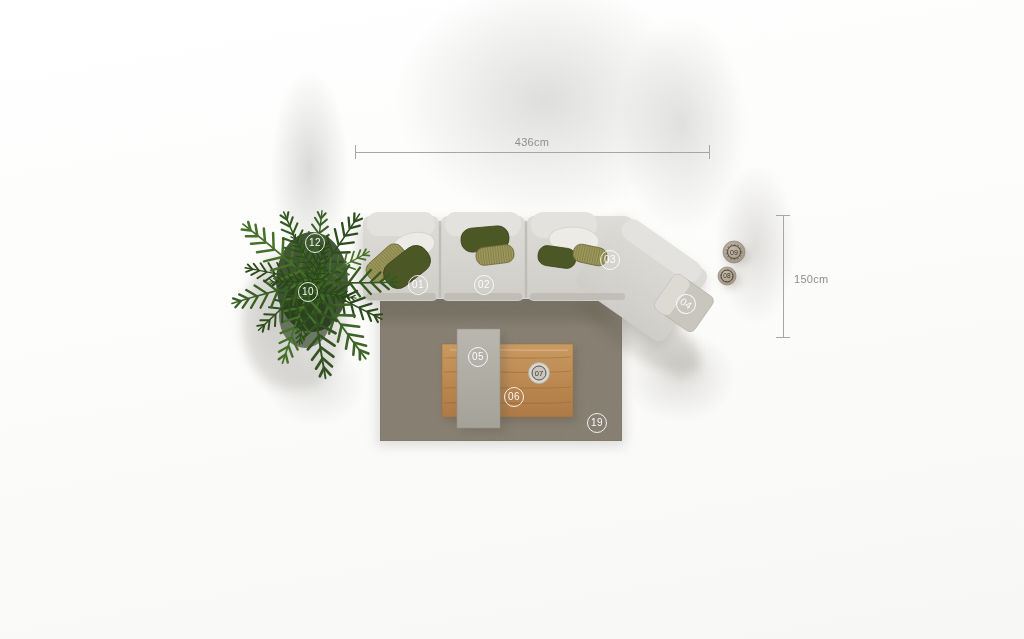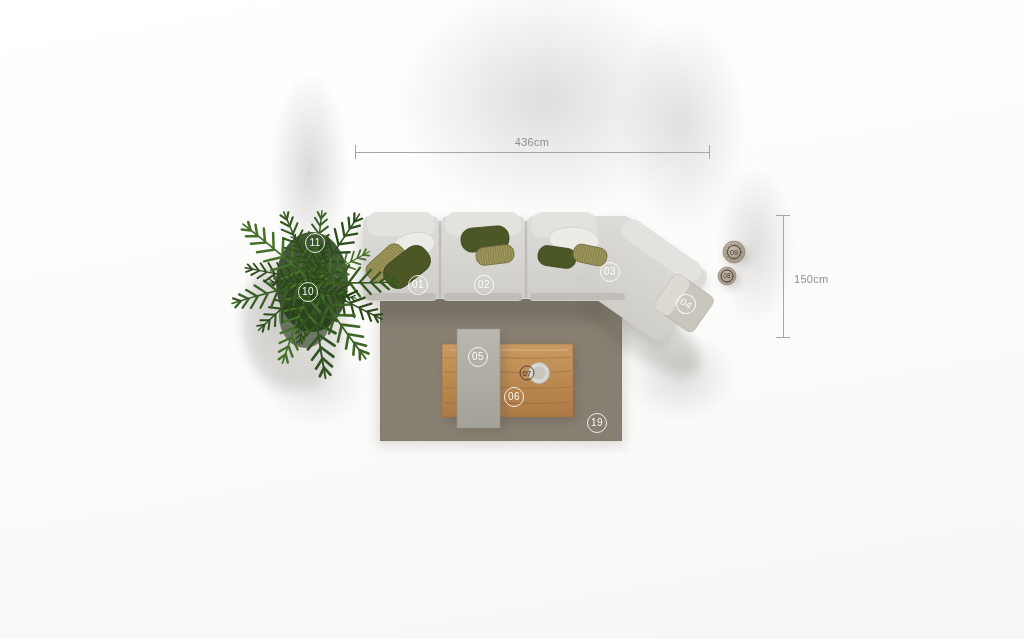--- a/index.html
+++ b/index.html
@@ -245,24 +245,24 @@
       <path d="M783.5,215 V338"></path>
       <path d="M776,215.5 H790 M776,337.5 H790"></path>
     </g>
   </svg>
 
   <div class="dim-label" style="left:532px; top:142px;">436cm</div>
   <div class="dim-label left-anchor" style="left:794px; top:279px;text-align:right;">150cm</div>
 
   <div class="marker white" style="left:418px; top:285px;">01</div>
   <div class="marker white" style="left:484px; top:285px;">02</div>
-  <div class="marker white" style="left:610px; top:272px;">03</div>
+  <div class="marker white" style="left:610px; top:260px;">03</div>
   <div class="marker white rot" style="left:686px; top:304px;">04</div>
   <div class="marker white" style="left:478px; top:357px;">05</div>
   <div class="marker white" style="left:514px; top:397px;">06</div>
-  <div class="marker dark sz15" style="left:527px; top:373px;">07</div>
+  <div class="marker dark sz15" style="left:539px; top:373px;">07</div>
   <div class="marker dark sz13" style="left:727px; top:276px;">08</div>
   <div class="marker dark sz14" style="left:734px; top:252px;">09</div>
   <div class="marker white" style="left:308px; top:292px;">10</div>
-  <div class="marker white" style="left:315px; top:243px;">11</div>
+  <div class="marker white" style="left:315px; top:243px;">12</div>
   <div class="marker white" style="left:597px; top:423px;">19</div>
 
 </div>
 
 </body></html>

